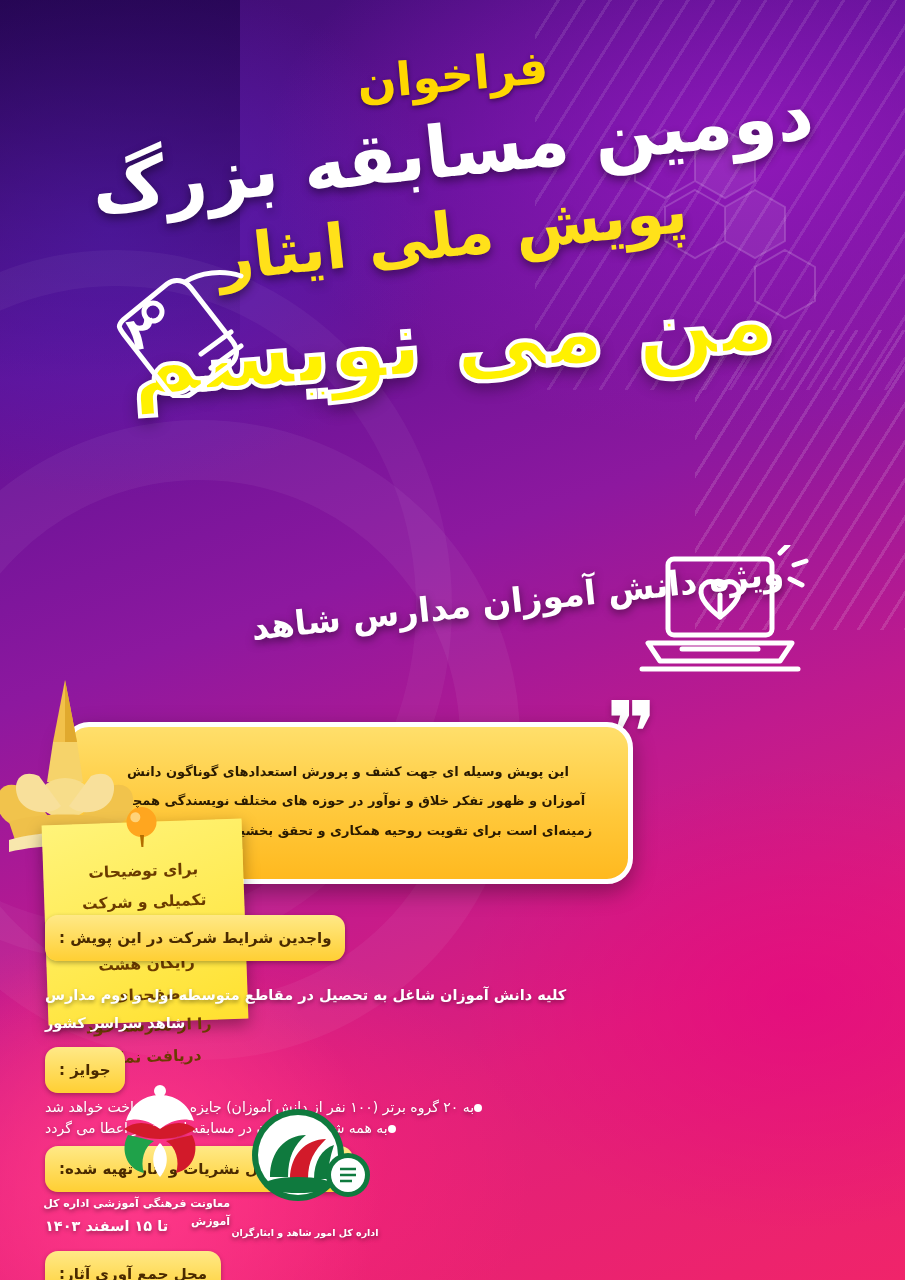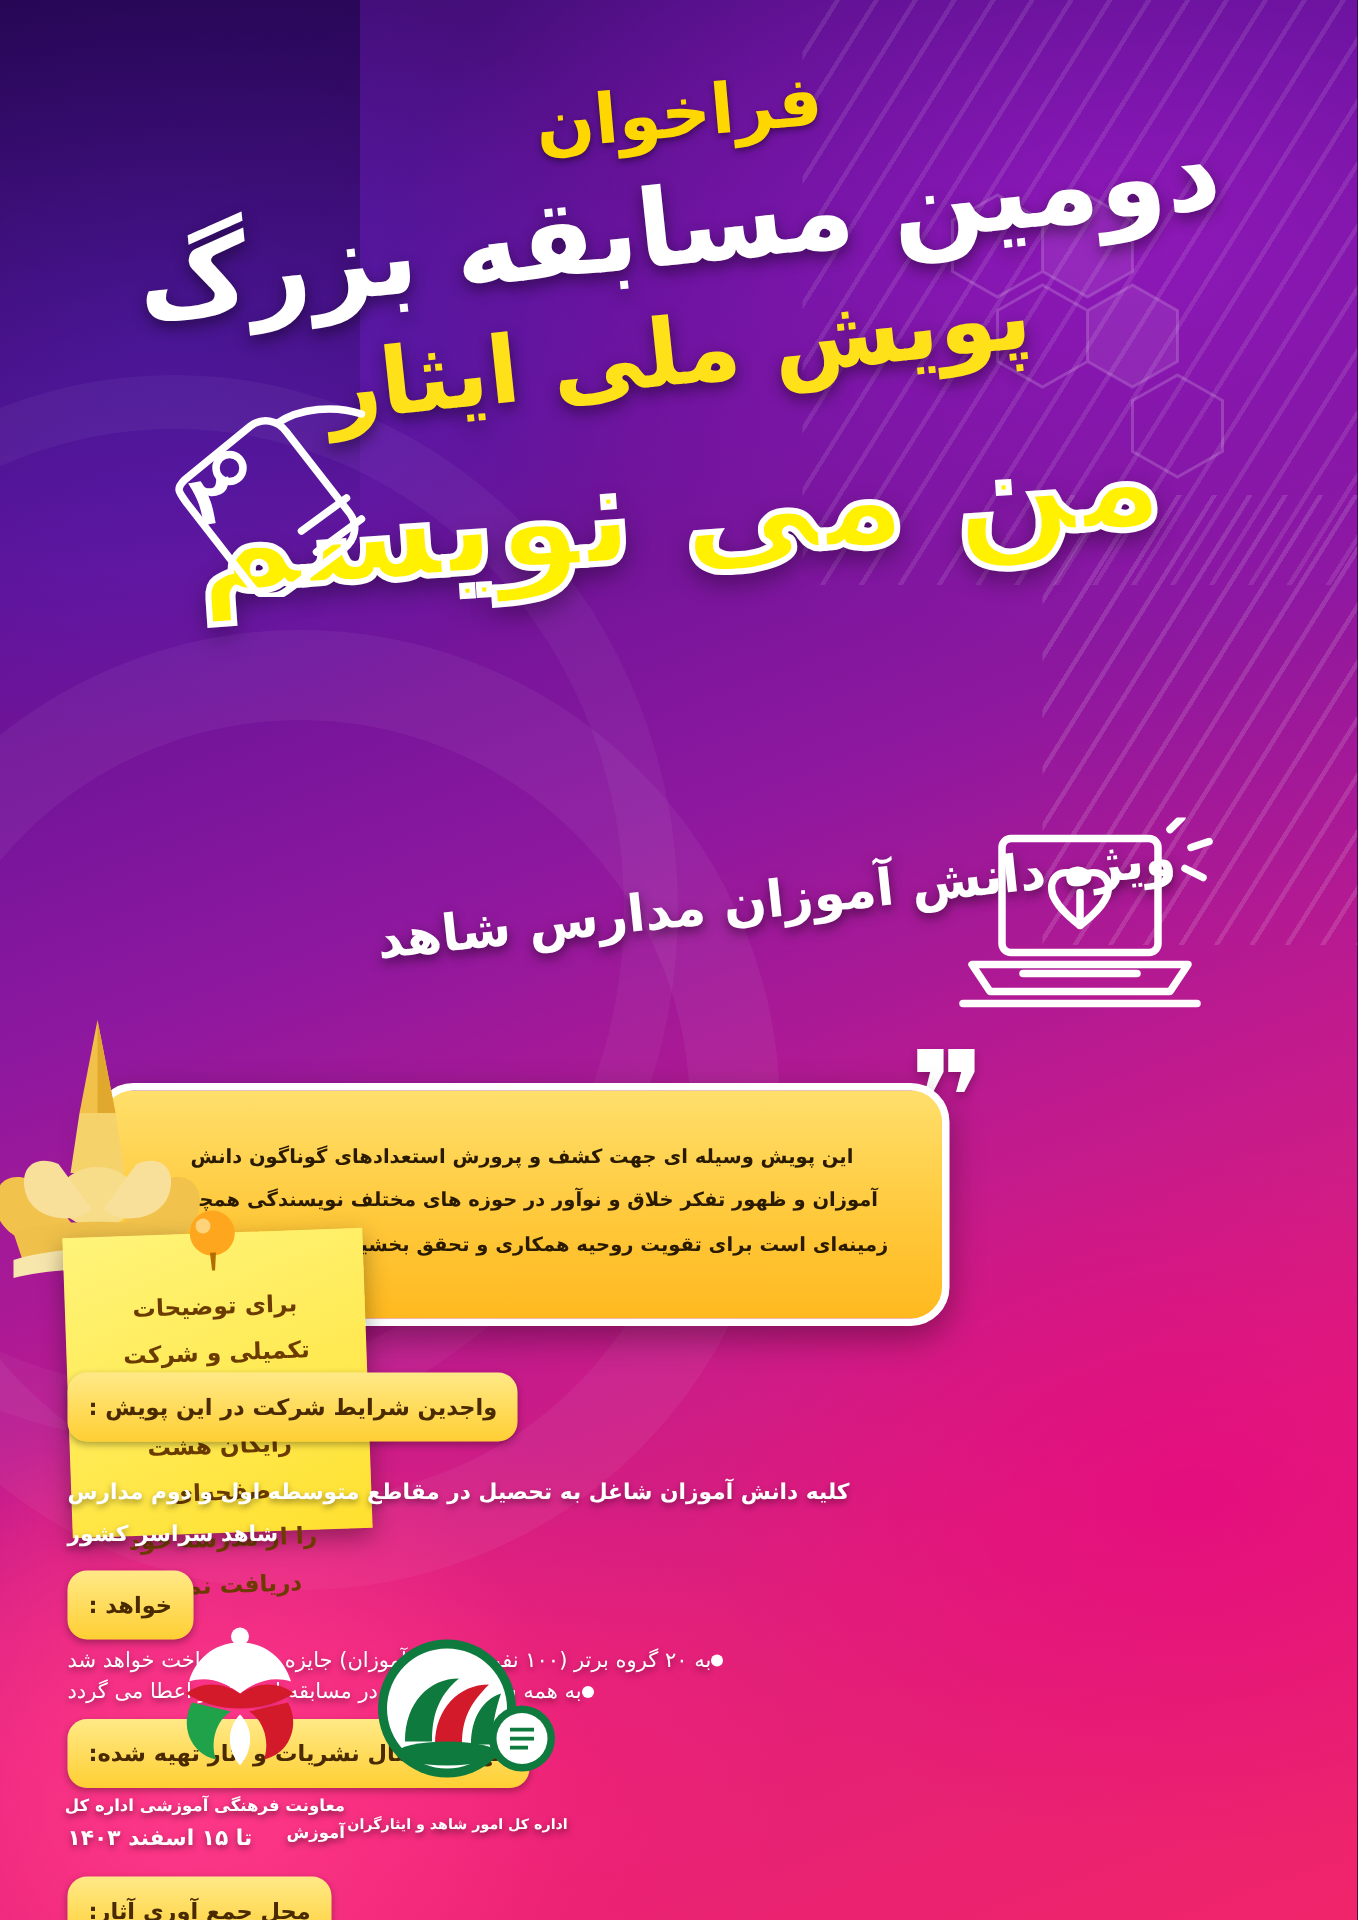--- a/index.html
+++ b/index.html
@@ -189,21 +189,21 @@
     color:#ffffff;font-size:14px;font-weight:normal;margin-bottom:5px;
     text-shadow:0 2px 4px rgba(0,0,0,.4);
   }
   .bullets li .dot{
     display:inline-block;width:8px;height:8px;border-radius:50%;
     background:#ffffff;margin-right:8px;vertical-align:middle;
   }
 
   
   .logo-a{position:absolute;bottom:48px;left:40px;width:190px;text-align:right;}
-  .logo-b{position:absolute;bottom:56px;left:210px;width:190px;text-align:center;}
+  .logo-b{position:absolute;bottom:40px;left:210px;width:190px;text-align:center;}
   .logo-cap{
     color:#ffffff;font-size:11px;font-weight:bold;line-height:1.7;margin-top:4px;
     text-shadow:0 2px 4px rgba(0,0,0,.5);direction:rtl;
   }
   .logo-cap-b{
     color:#ffffff;font-size:9.5px;font-weight:bold;line-height:1.6;margin-top:2px;
     text-shadow:0 2px 4px rgba(0,0,0,.5);direction:rtl;
   }
 </style>
 </head>
@@ -304,21 +304,21 @@
   </div>
 
   <div class="info">
 
     <div class="row">
       <span class="label">واجدین شرایط شرکت در این پویش :</span>
       <span class="value">کلیه دانش آموزان شاغل به تحصیل در مقاطع متوسطه اول و دوم مدارس شاهد سراسر کشور</span>
     </div>
 
     <div class="row">
-      <span class="label">خواهد :</span>
+      <span class="label">جوایز :</span>
       <ul class="bullets">
         <li><span class="dot"></span><span>به ۲۰ گروه برتر (۱۰۰ نفر از دانش آموزان) جایزه نقدی پرداخت خواهد شد</span></li>
         <li><span class="dot"></span><span>به همه شرکت کنندگان در مسابقه لوح تقدیر اعطا می گردد</span></li>
       </ul>
     </div>
 
     <div class="row">
       <span class="label">مهلت ارسال نشریات و آثار تهیه شده:</span>
       <span class="value">تا ۱۵ اسفند ۱۴۰۳</span>
     </div>

